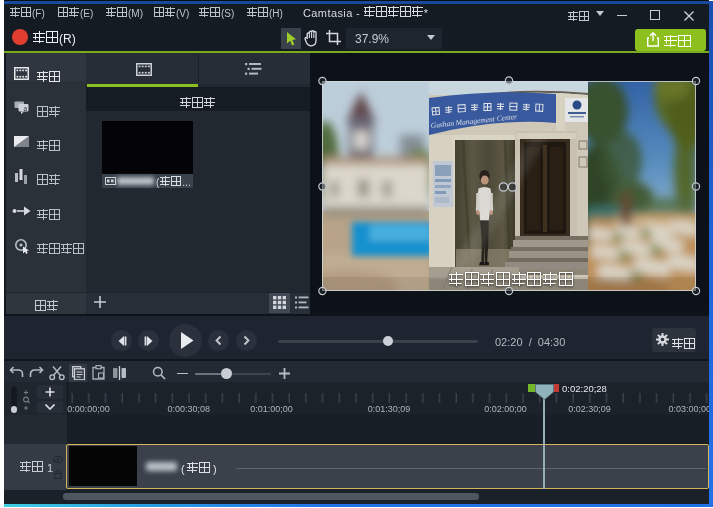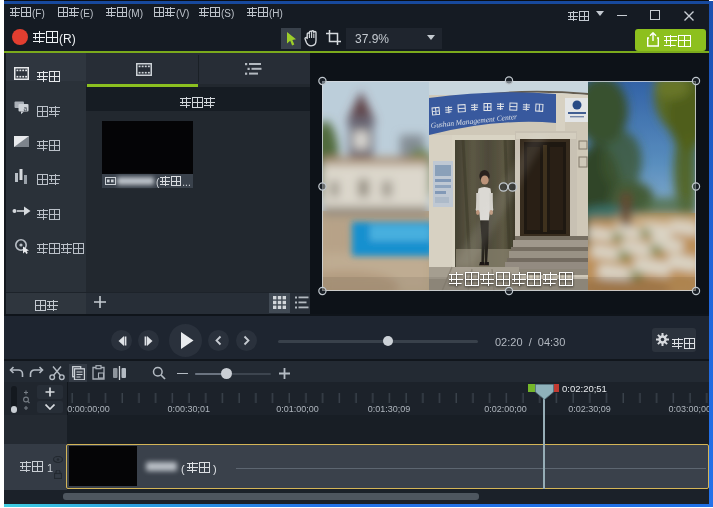--- a/index.html
+++ b/index.html
@@ -27,20 +27,21 @@
 <div class="a" style="left:709px;top:1px;width:4px;height:506px;background:linear-gradient(#1a4fae,#2064d8,#2372ea)"></div>
 
 <div class="a" style="left:4px;top:503.5px;width:705px;height:3.5px;background:linear-gradient(90deg,#40cfe2,#2ba0e0 18%,#2472e8 45%,#2070e6)"></div>
 
 <div class="a row" style="left:10px;top:7px;--g:#bdc3ca;color:#bdc3ca;font-size:10px"><b class="z s10"></b><b class="z2 s10"></b>(F)</div>
 <div class="a row" style="left:58px;top:7px;--g:#bdc3ca;color:#bdc3ca;font-size:10px"><b class="z2 s10"></b><b class="z s10"></b>(E)</div>
 <div class="a row" style="left:106px;top:7px;--g:#bdc3ca;color:#bdc3ca;font-size:10px"><b class="z s10"></b><b class="z2 s10"></b>(M)</div>
 <div class="a row" style="left:154px;top:7px;--g:#bdc3ca;color:#bdc3ca;font-size:10px"><b class="z2 s10"></b><b class="z s10"></b>(V)</div>
 <div class="a row" style="left:199px;top:7px;--g:#bdc3ca;color:#bdc3ca;font-size:10px"><b class="z s10"></b><b class="z2 s10"></b>(S)</div>
 <div class="a row" style="left:247px;top:7px;--g:#bdc3ca;color:#bdc3ca;font-size:10px"><b class="z s10"></b><b class="z2 s10"></b>(H)</div>
+<div class="a row" style="left:303px;top:6px;--g:#d8dce1;color:#d8dce1;font-size:11px;letter-spacing:0.4px">Camtasia - <b class="z s11"></b><b class="z2 s11"></b><b class="z s11"></b><b class="z2 s11"></b><b class="z s11"></b>*</div>
 <div class="a row" style="left:568px;top:7px;--g:#c3c9d0"><b class="z s10"></b><b class="z2 s10"></b></div>
 <div class="a" style="left:596px;top:11px;width:0;height:0;border-left:4px solid transparent;border-right:4px solid transparent;border-top:5px solid #c3c9d0"></div>
 <div class="a" style="left:616.5px;top:14.5px;width:10px;height:1.5px;background:#c9ced4"></div>
 <div class="a" style="left:649.5px;top:10px;width:10px;height:10px;border:1.5px solid #c9ced4"></div>
 <svg class="a" style="left:683px;top:9.5px" width="12" height="12" viewBox="0 0 12 12">
       <path d="M1.5 1.5 L10.5 10.5 M10.5 1.5 L1.5 10.5" stroke="#c9ced4" stroke-width="1.4"></path>
     </svg>
 
 <div class="a" style="left:11.5px;top:29px;width:16px;height:16px;border-radius:50%;background:#e23e30"></div>
 <div class="a row" style="left:33px;top:31px;--g:#eef1f3;color:#eef1f3;font-size:12px"><b class="z s12"></b><b class="z2 s12"></b>(R)</div>
@@ -526,22 +527,22 @@
       <defs>
         <pattern id="tk" width="16.7" height="10" patternUnits="userSpaceOnUse">
           <rect x="4.6" y="0" width="1" height="10" fill="#47505a"></rect>
         </pattern>
       </defs>
       <rect width="642" height="10" fill="url(#tk)"></rect>
     </svg>
 
 <div class="a" style="left:67px;top:404px;width:642px;height:11px;overflow:hidden;font-size:9px;color:#aeb5bd">
 <span class="a" style="left:-46px;top:0;width:135px;text-align:center">0:00:00;00</span>
-<span class="a" style="left:54.2px;top:0;width:135px;text-align:center">0:00:30;01</span>
-<span class="a" style="left:163px;top:0;width:135px;text-align:center">0:01:00;00</span>
+<span class="a" style="left:54.2px;top:0;width:135px;text-align:center">0:00:30;08</span>
+<span class="a" style="left:137px;top:0;width:135px;text-align:center">0:01:00;00</span>
 <span class="a" style="left:254.6px;top:0;width:135px;text-align:center">0:01:30;09</span>
 <span class="a" style="left:371px;top:0;width:135px;text-align:center">0:02:00;00</span>
 <span class="a" style="left:455px;top:0;width:135px;text-align:center">0:02:30;09</span>
 <span class="a" style="left:555.2px;top:0;width:135px;text-align:center">0:03:00;00</span>
 </div>
 
 <div class="a" style="left:4px;top:415px;width:705px;height:28.5px;background:#181e25"></div>
 <div class="a" style="left:4px;top:415px;width:63px;height:28.5px;background:#242a32"></div>
 
 <div class="a" style="left:4px;top:443.5px;width:705px;height:46px;background:#1b2129"></div>
@@ -561,16 +562,16 @@
 <div class="a" style="left:146px;top:462px;width:31px;height:9px;background:#b9bfc6;filter:blur(2.5px);border-radius:2px"></div>
 <div class="a row" style="left:181px;top:461.5px;--g:#dde0e4;color:#dde0e4;font-size:11px">( <b class="z s11"></b><b class="z2 s11"></b> )</div>
 <div class="a" style="left:236px;top:467.5px;width:470px;height:1px;background:#5d6671"></div>
 
 <div class="a" style="left:543px;top:392px;width:1.5px;height:97px;background:#96adb6"></div>
 <div class="a" style="left:528px;top:383.5px;width:6.5px;height:8.5px;background:#74b62a"></div>
 <div class="a" style="left:553.5px;top:383.5px;width:5px;height:8.5px;background:#c23a31"></div>
 <svg class="a" style="left:535px;top:383.5px" width="19" height="16" viewBox="0 0 19 16">
       <path d="M0.5 0.5 H18.5 V8 L9.5 15.5 L0.5 8 Z" fill="#8fb2bb" stroke="#5a7a84" stroke-width="0.8"></path>
     </svg>
-<div class="a" style="left:562px;top:383px;color:#e6e9ec;font-size:9.5px">0:02:20;51</div>
+<div class="a" style="left:562px;top:383px;color:#e6e9ec;font-size:9.5px">0:02:20;28</div>
 
 <div class="a" style="left:4px;top:489.5px;width:705px;height:14px;background:#1b2129"></div>
 <div class="a" style="left:62.5px;top:492.5px;width:416px;height:7.5px;background:#4e565f;border-radius:3px"></div>
 </div>
 </body></html>

